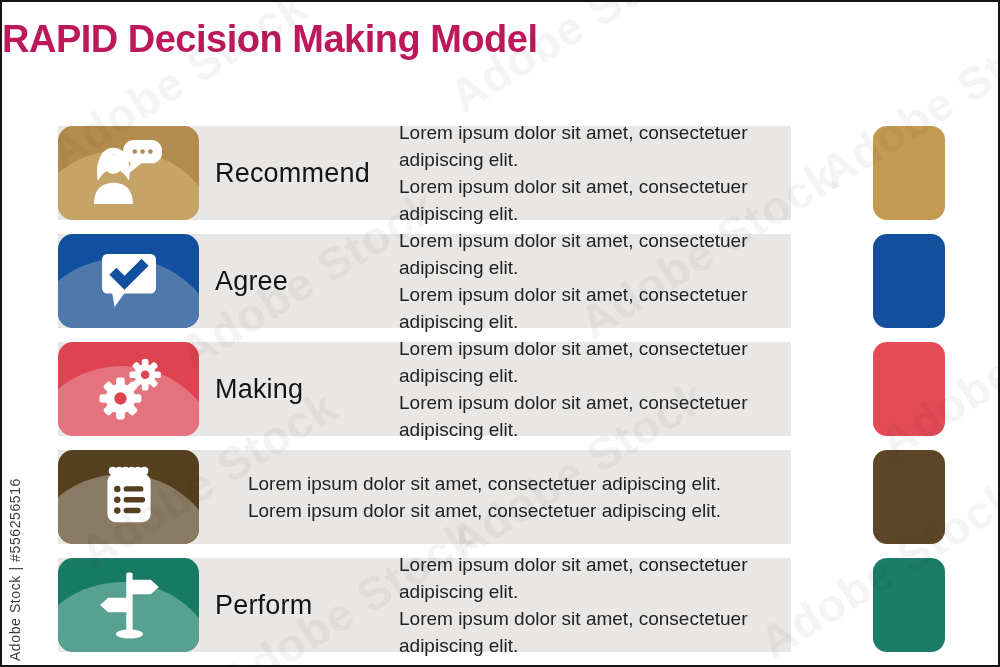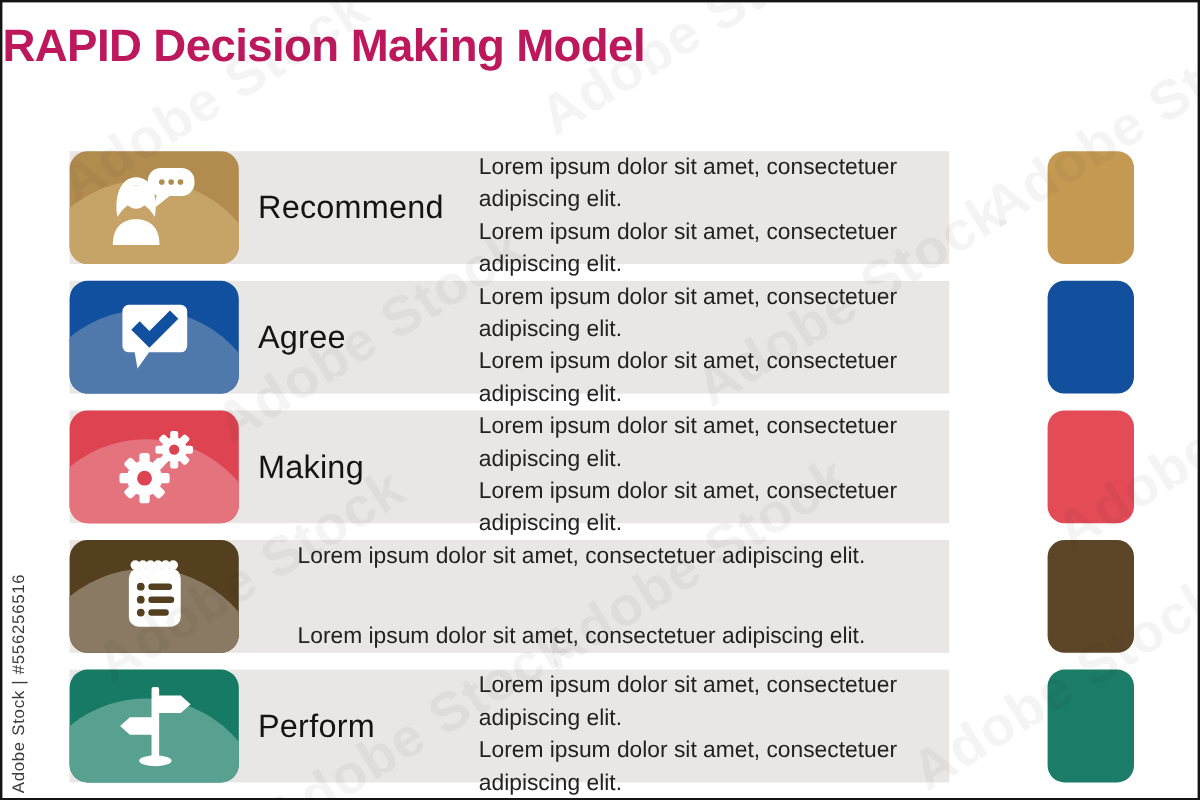--- a/index.html
+++ b/index.html
@@ -13,21 +13,21 @@
   .title{position:absolute;top:16px;left:0;width:100%;text-align:left;font-size:38px;font-weight:bold;color:#be185d;letter-spacing:-0.5px;z-index:5;}
 
   .rows{position:absolute;left:56px;top:124px;width:887px;display:flex;flex-direction:column;gap:14px;z-index:4;}
   .row{position:relative;height:94px;}
   .tab{position:absolute;right:0;top:0;bottom:0;width:72px;border-radius:14px;background:var(--tab-color);}
   .row-body{position:absolute;left:0;top:0;bottom:0;width:733px;background:#e9e7e5;display:flex;align-items:stretch;}
   .icon-box{position:relative;flex:0 0 141px;height:94px;border-radius:15px;background:var(--box-color);overflow:hidden;}
   .light-circle{position:absolute;width:200px;height:200px;border-radius:50%;left:-36px;top:24px;background:var(--light-color);}
   .icon-box svg{position:absolute;left:50%;top:50%;transform:translate(-50%,-50%);}
   .label{flex:0 0 200px;display:flex;align-items:center;padding-left:16px;box-sizing:border-box;font-size:27px;color:#141414;font-weight:500;letter-spacing:0.2px;}
-  .desc{flex:1;display:flex;flex-direction:column;justify-content:space-between;align-items:center;font-size:19px;line-height:27px;color:#222222;padding-right:21px;}
+  .desc{flex:1;display:flex;flex-direction:column;justify-content:center;align-items:center;font-size:19px;line-height:27px;color:#222222;padding-right:21px;}
 </style>
 </head>
 <body>
 
 <div class="canvas">
 
   <div class="wm-layer">
     <span class="wm" style="left:30px;top:50px">Adobe Stock</span>
     <span class="wm" style="left:430px;top:-6px">Adobe Stock</span>
     <span class="wm" style="left:800px;top:70px">Adobe Stock</span>

